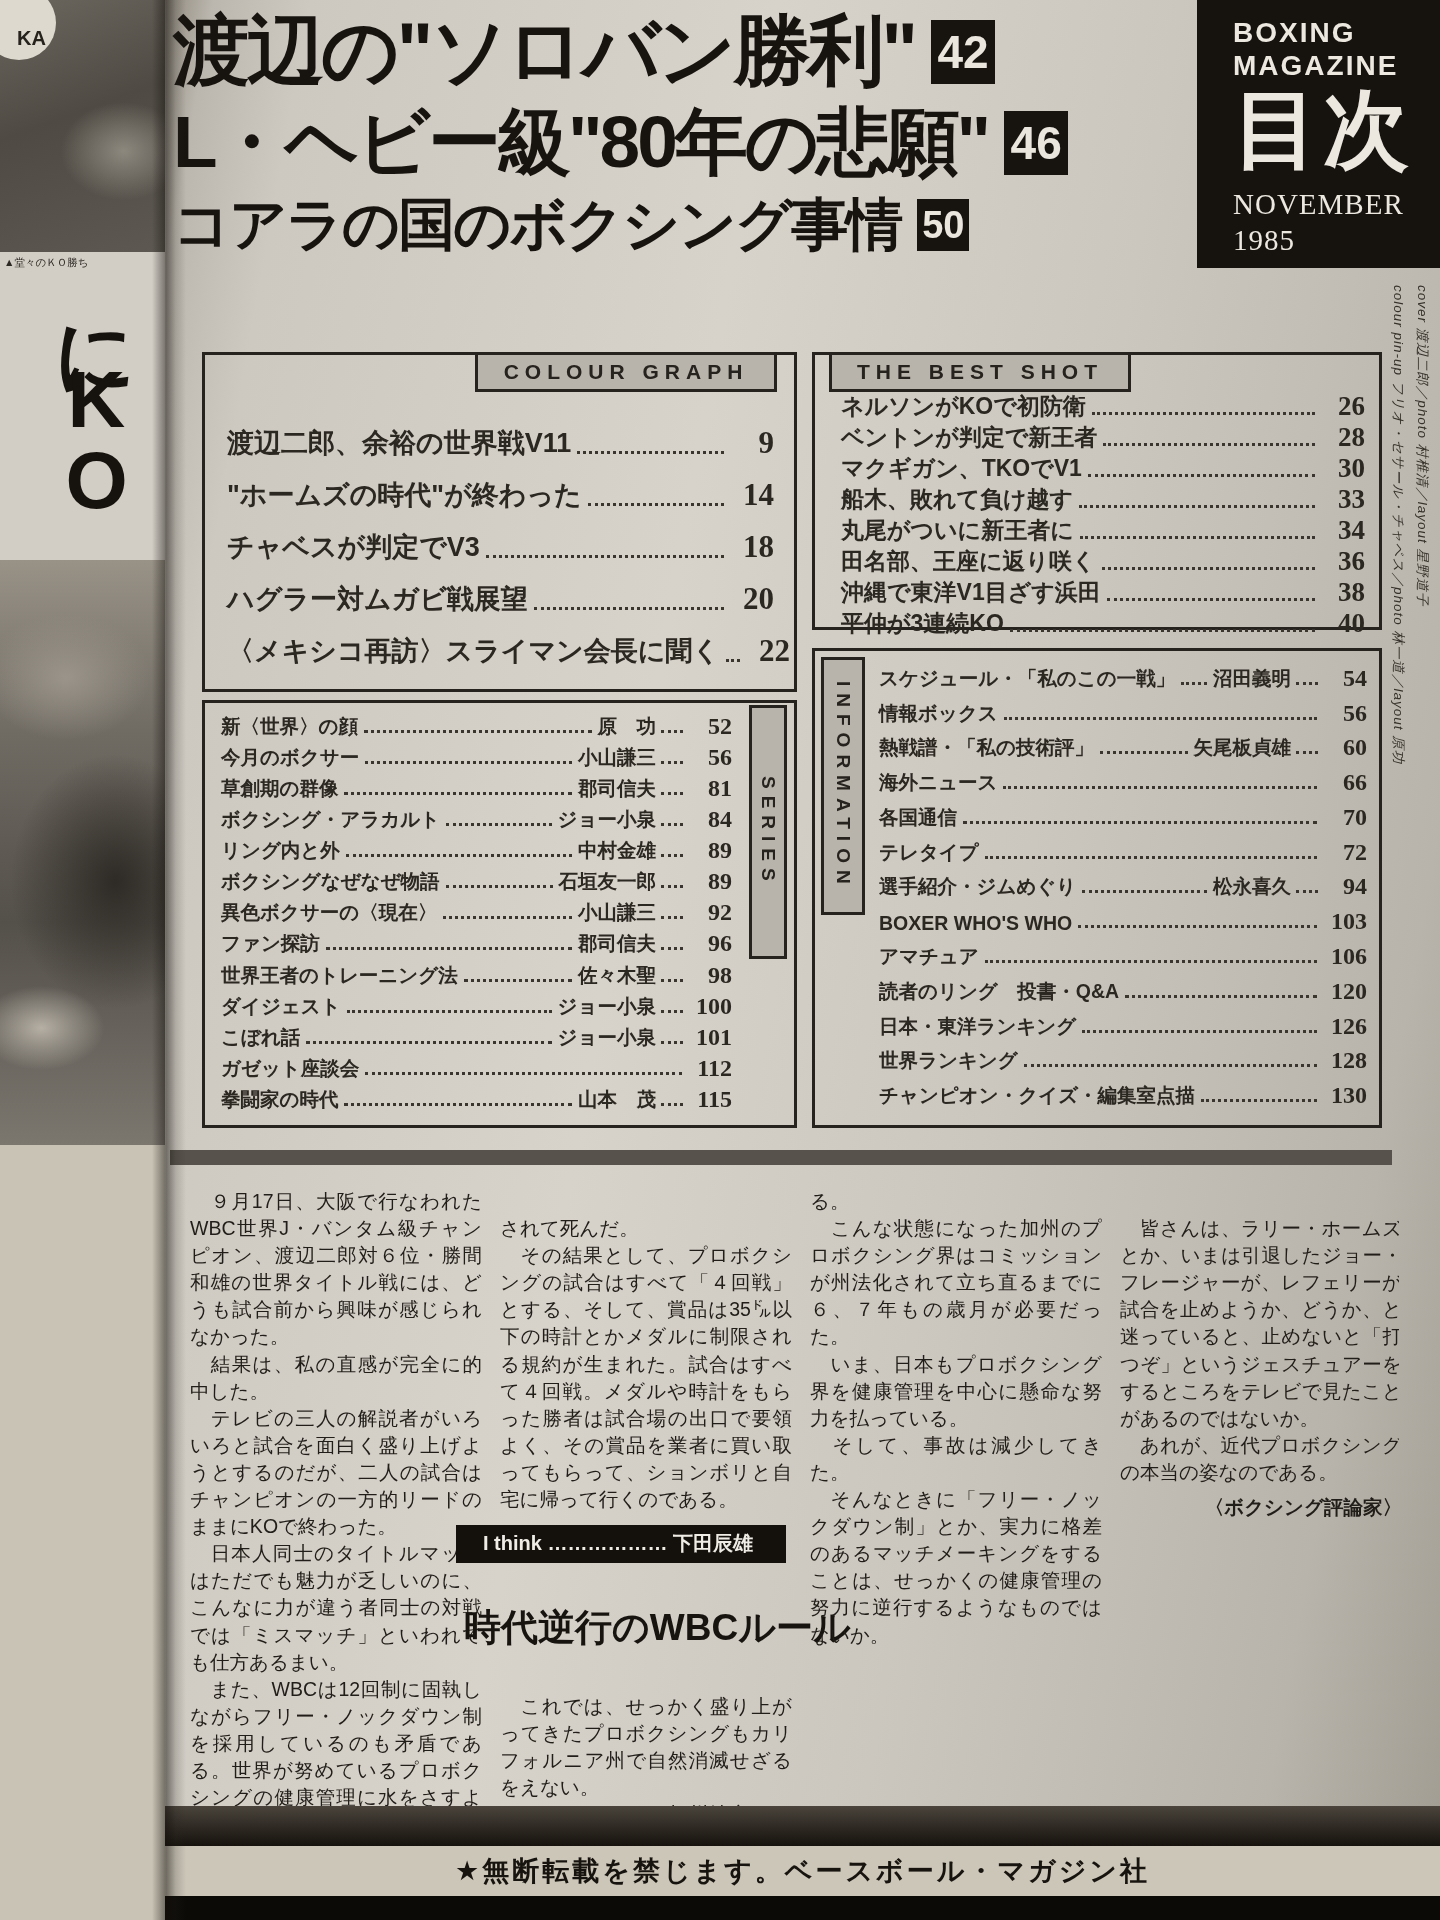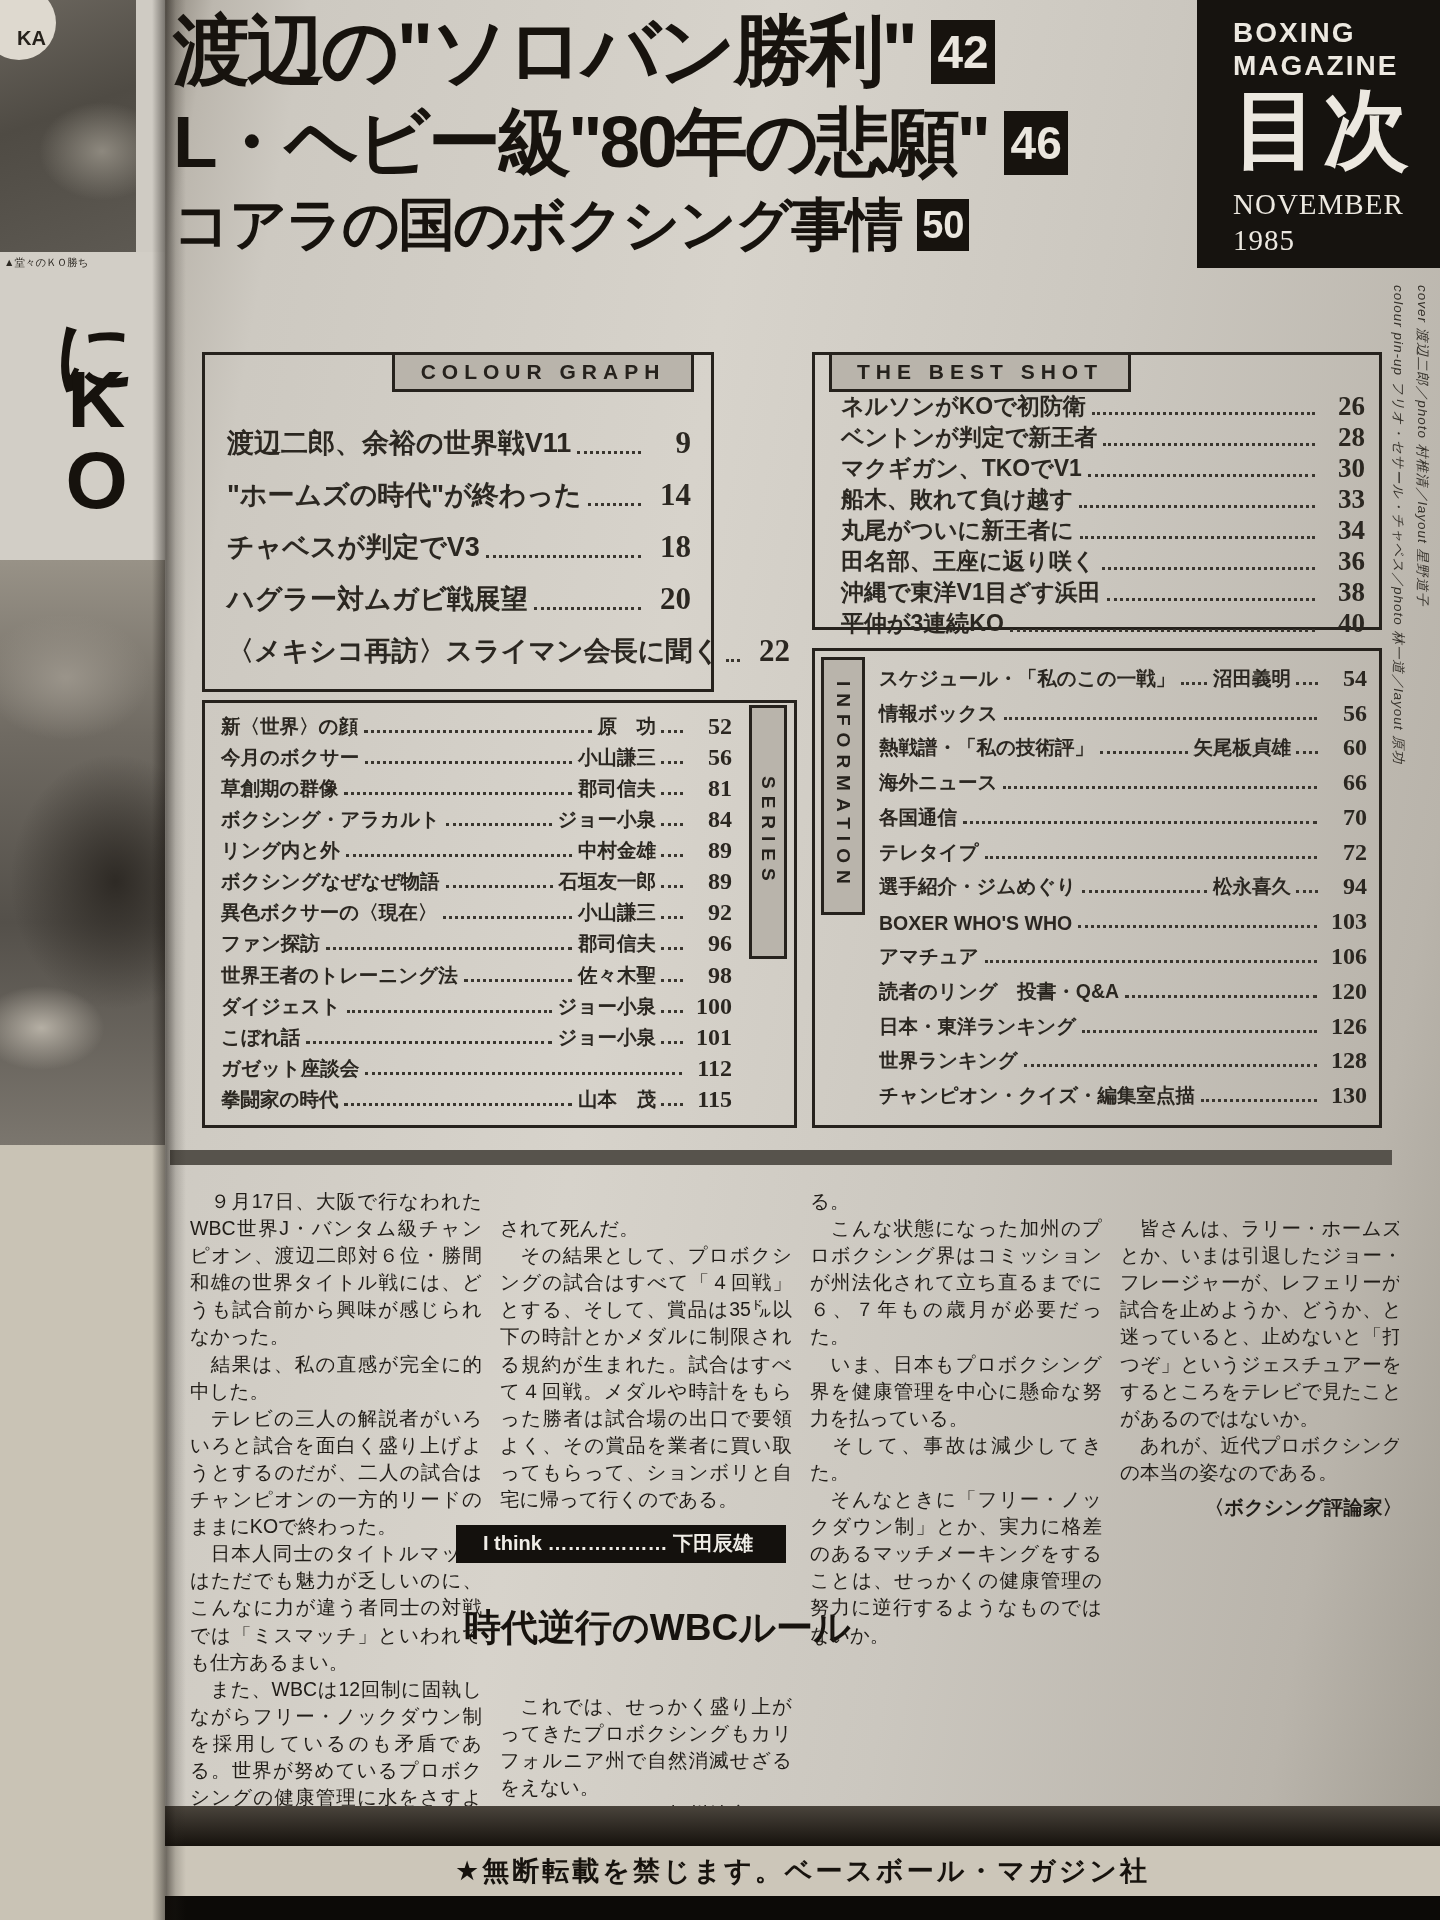--- a/index.html
+++ b/index.html
@@ -1,21 +1,21 @@
 <!DOCTYPE html>
 <html><head>
 <meta charset="utf-8">
 <style>
   html,body{margin:0;padding:0;background:#0e0c0a;}
   .stage{position:relative;width:1440px;height:1920px;margin:0 auto;overflow:hidden;
          background:#0e0c0a;font-family:"Liberation Sans","DejaVu Sans",sans-serif;color:#211d18;}
 
   
   .left-page{position:absolute;left:0;top:0;width:165px;height:1920px;background:#cfcbc3;overflow:hidden;}
-  .lp-photo-top{position:absolute;left:0;top:0;width:136px;height:252px;
+  .lp-photo-top{position:absolute;left:0;top:0;width:165px;height:252px;
      background:radial-gradient(ellipse 90px 70px at 75% 60%, #8d887e, transparent 70%),
                 linear-gradient(160deg,#6b665e 0%,#4f4b44 45%,#5d5952 100%);}
   .lp-badge{position:absolute;left:-18px;top:-14px;width:74px;height:74px;border-radius:50%;
      background:#ded9cf;color:#26221c;font-weight:bold;font-size:20px;
      display:flex;align-items:flex-end;justify-content:flex-end;padding:0 10px 10px 0;box-sizing:border-box;}
   .lp-head{position:absolute;left:0;top:252px;width:165px;height:308px;background:#d2cec6;}
   .lp-caption{position:absolute;left:4px;top:4px;font-size:10.5px;color:#2c2822;white-space:nowrap;}
   .lp-big{position:absolute;left:56px;top:20px;height:290px;writing-mode:vertical-rl;text-orientation:upright;
      font-weight:900;font-size:80px;letter-spacing:-8px;color:#16120d;line-height:1;}
   .lp-eng{position:absolute;left:2px;top:140px;font-style:italic;font-size:11.5px;line-height:1.55;
@@ -55,21 +55,21 @@
   .mh-date{font-family:"Liberation Serif","DejaVu Serif",serif;font-size:29px;margin-top:14px;line-height:1.25;letter-spacing:1px;}
 
   
   .cred{position:absolute;writing-mode:vertical-rl;text-orientation:sideways;font-style:italic;
      font-size:13.5px;color:#36322b;letter-spacing:1px;white-space:nowrap;}
   .cred1{left:1248px;top:285px;}
   .cred2{left:1224px;top:285px;}
 
   
   .tbox{position:absolute;border:3px solid #26221d;box-sizing:border-box;}
-  .box-cg{left:37px;top:352px;width:512px;height:340px;}
+  .box-cg{left:37px;top:352px;width:595px;height:340px;}
   .box-bs{left:647px;top:352px;width:570px;height:278px;}
   .box-se{left:37px;top:700px;width:595px;height:428px;}
   .box-in{left:647px;top:648px;width:570px;height:480px;}
 
   .tab{position:absolute;background:#b9b4ab;border:3px solid #26221d;box-sizing:border-box;
      display:flex;align-items:center;justify-content:center;font-weight:bold;color:#26221d;}
   .tab-h{height:40px;font-size:21px;letter-spacing:6px;top:-3px;}
   .tab-cg{right:17px;width:302px;}
   .tab-bs{left:14px;width:302px;}
   .vtab{writing-mode:vertical-rl;font-size:19px;letter-spacing:7px;font-weight:bold;}

